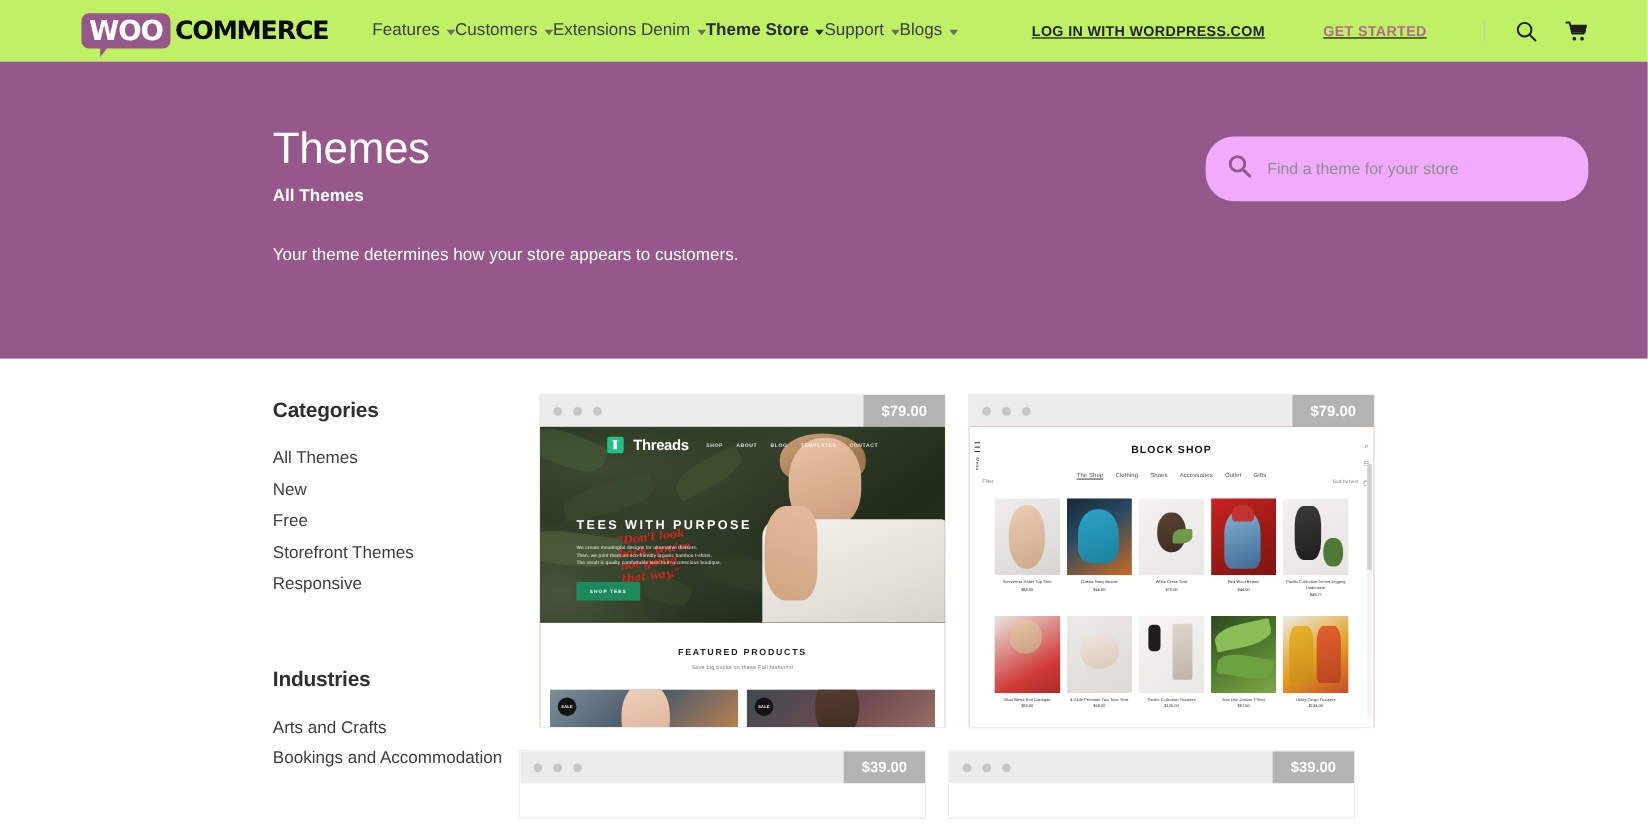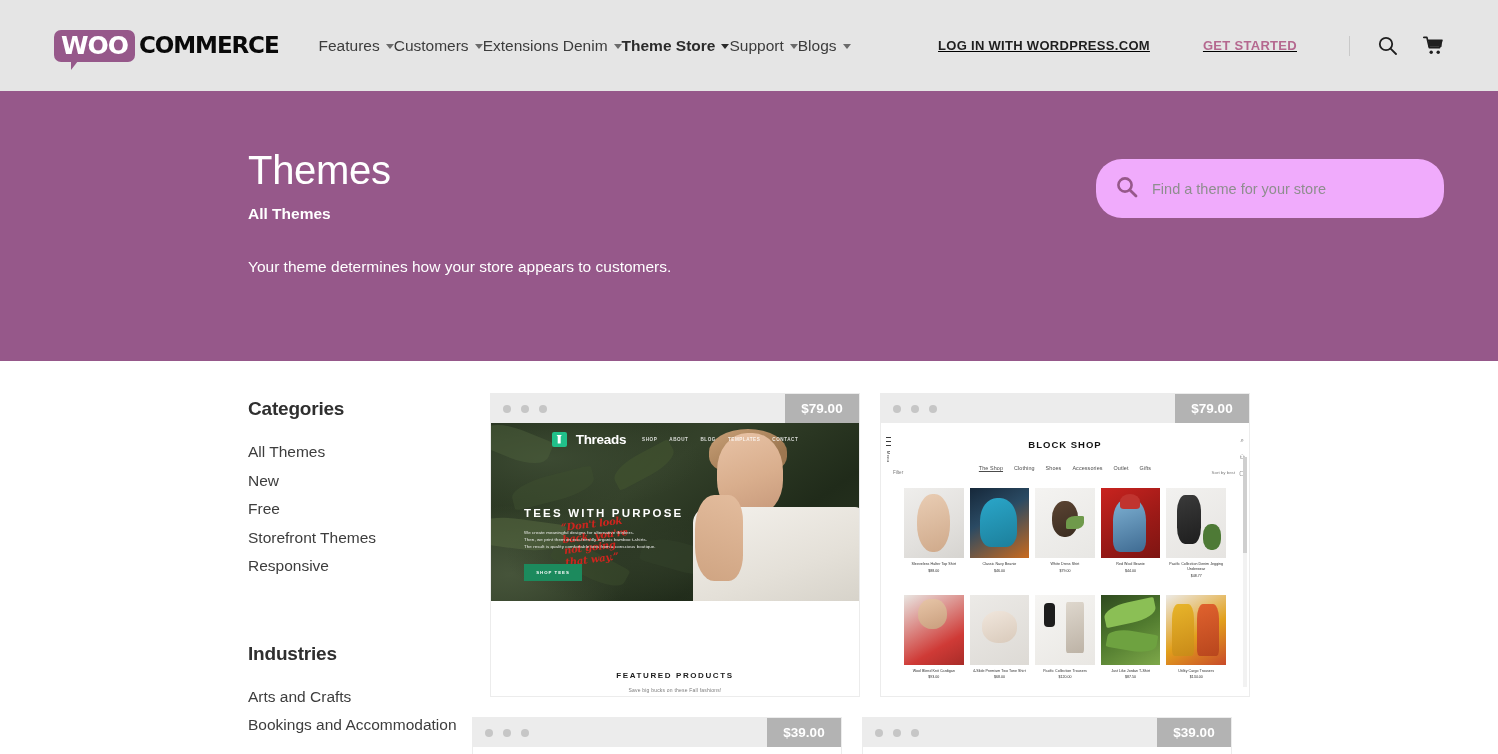--- a/index.html
+++ b/index.html
@@ -6,25 +6,25 @@
   html, body {
     width: 1498px; height: 754px;
     overflow: hidden;
     background: #ffffff;
     font-family: "Liberation Sans", sans-serif;
     -webkit-font-smoothing: antialiased;
   }
 
   
   .site-header {
-    height: 91px;
-    background: #e5e5e5;
+    height: 56px;
+    background: #bef264;
     display: flex;
     align-items: center;
-    padding: 0 54px 0 54px;
+    padding: 0 54px 0 74px;
     position: relative;
   }
   .logo-wrap { display: flex; align-items: center; margin-right: 40px; flex-shrink: 0; }
   .logo-badge {
     background: #96588a;
     border-radius: 7px;
     padding: 3px 7px 4px 7px;
     position: relative;
     margin-right: 4px;
   }
@@ -364,21 +364,20 @@
     z-index: 4;
   }
 
   .featured-section { background: #fff; padding-top: 22px; }
   .featured-title {
     text-align: center;
     font-size: 8px;
     font-weight: 700;
     letter-spacing: 1.6px;
     color: #1c1c1c;
-    margin-top: 48px;
   }
   .featured-sub {
     text-align: center;
     font-size: 5px;
     color: #7a7a7a;
     margin-top: 7px;
     letter-spacing: 0.2px;
   }
   .featured-row {
     display: flex;

